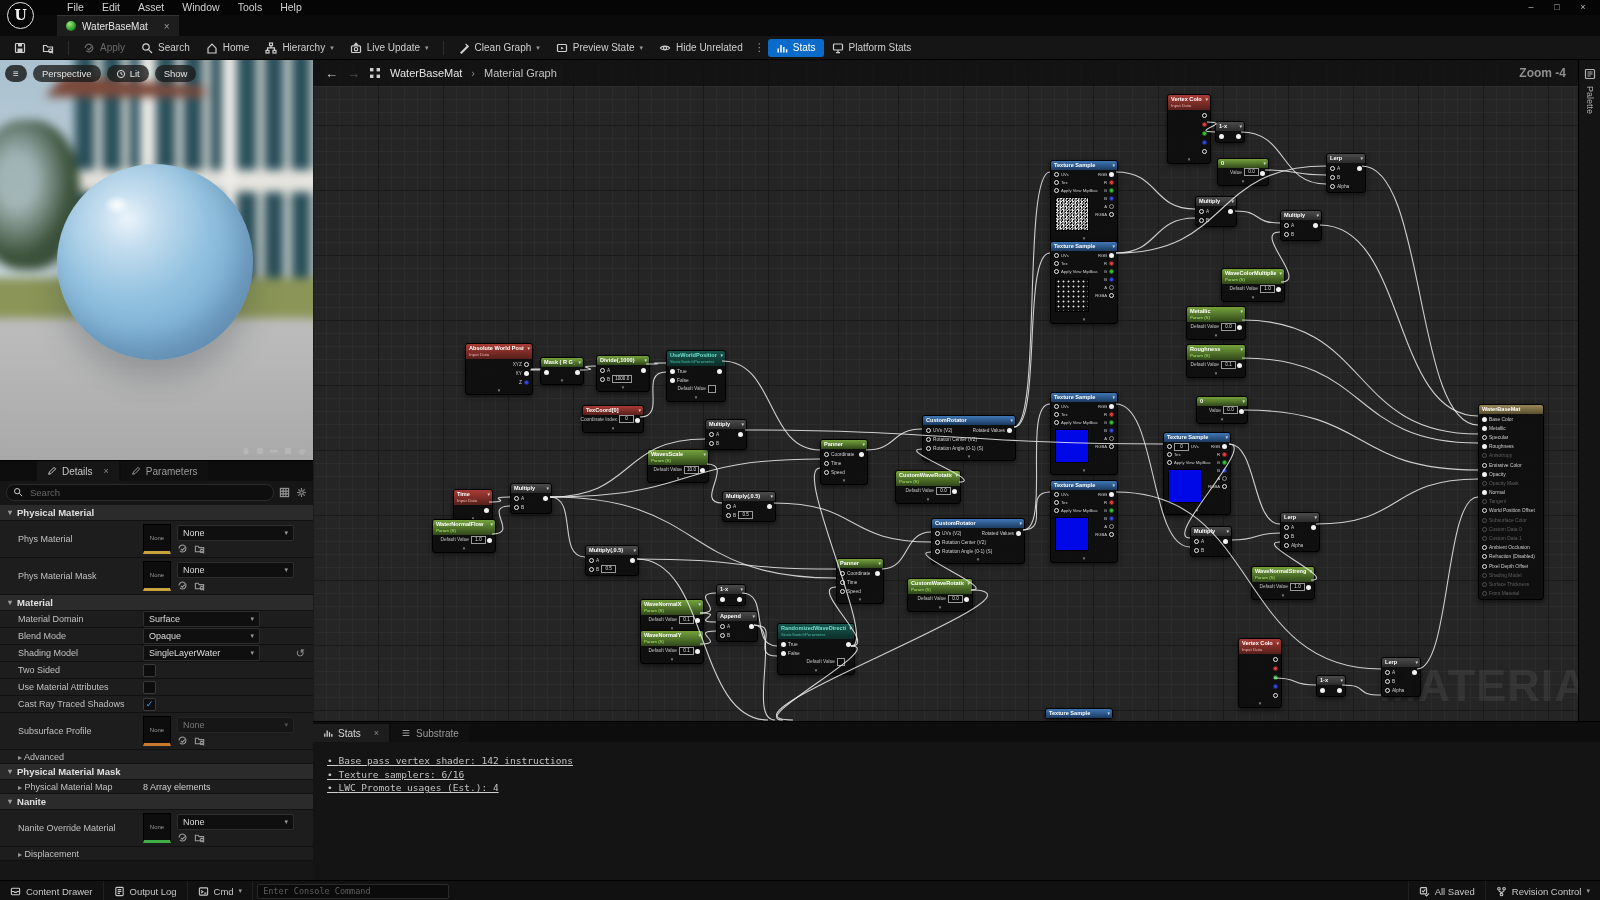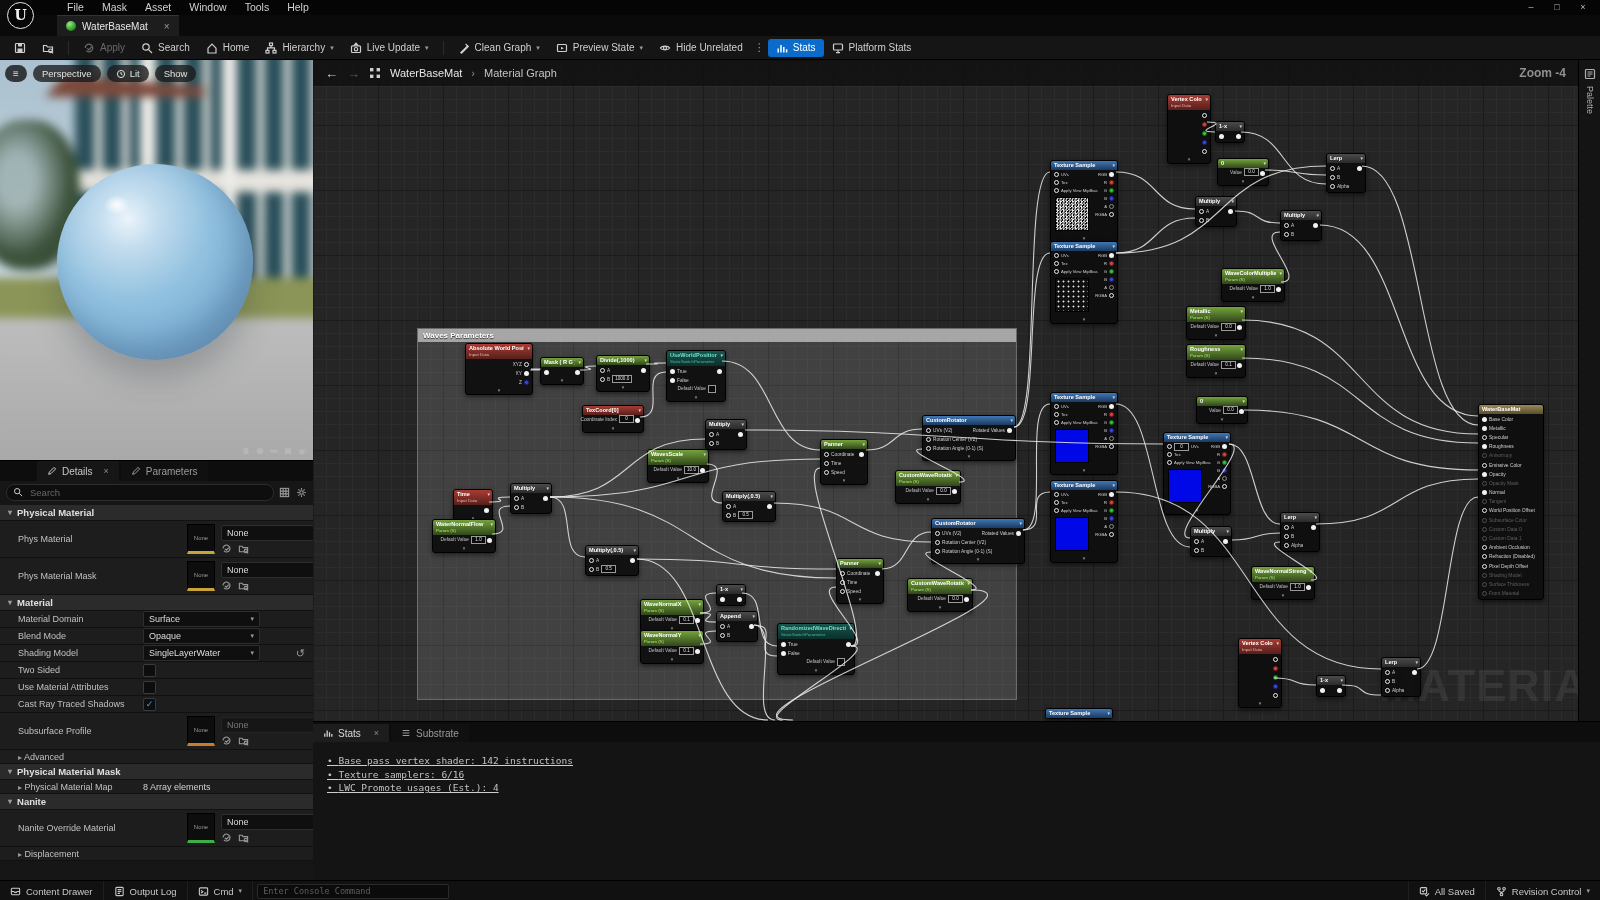--- a/index.html
+++ b/index.html
@@ -55,21 +55,21 @@
   #det-search{height:22px;display:flex;align-items:center;gap:5px;padding:0 6px;}
   #det-search .sbox{flex:1;height:15px;background:#0e0e0e;border:1px solid #2c2c2c;border-radius:8px;display:flex;align-items:center;padding:0 6px;gap:5px;}
   #det-search input{background:transparent;border:none;outline:none;color:#bbb;font-size:9.5px;width:100%;}
   #det-search input::placeholder{color:#676767;}
   #det-rows{position:absolute;left:0;top:44px;right:0;bottom:0;overflow:hidden;}
   .d-section{height:15px;background:#2b2b2b;border-bottom:1px solid #111;display:flex;align-items:center;padding-left:8px;font-size:9.5px;font-weight:bold;color:#e0e0e0;gap:5px;}
   .d-row{display:flex;border-bottom:1px solid #101010;background:#1d1d1d;align-items:center;}
   .d-label{width:125px;padding-left:18px;font-size:9px;color:#c0c0c0;flex:none;}
   .d-val{flex:1;display:flex;align-items:center;gap:6px;}
   .d-row.h16{height:16px;}
-  .d-row.h36{height:36px;gap:44px;}
+  .d-row.h36{height:36px;}
   .d-row.h13{height:13px;}
   .dd{width:105px;height:14px;background:#0f0f0f;border:1px solid #2e2e2e;border-radius:2px;display:flex;align-items:center;padding:0 5px;font-size:9px;color:#ddd;justify-content:space-between;}
   .dd.dis{opacity:.45;}
   .thumb{width:26px;height:26px;background:#0d0d0d;border:1px solid #000;display:flex;align-items:center;justify-content:center;font-size:6px;color:#999;flex:none;}
   .ddcol{display:flex;flex-direction:column;gap:2px;}
   .mini-icons{display:flex;gap:6px;color:#9a9a9a;}
   .chk{width:11px;height:11px;background:#0d0d0d;border:1px solid #3a3a3a;border-radius:2px;display:flex;align-items:center;justify-content:center;font-size:9px;color:#3aa0ff;}
   .resetb{margin-left:auto;margin-right:8px;color:#9a9a9a;font-size:11px;}
   .coll-arrow{color:#9a9a9a;font-size:8px;}
   .d-valtext{font-size:9px;color:#cfcfcf;}
@@ -142,21 +142,21 @@
   #sb-right{margin-left:auto;display:flex;height:100%;}
   #sb-right .sb-item{border-right:none;border-left:1px solid #1f1f1f;}
 </style>
 </head>
 <body>
 
 <div id="app">
   <div id="uelogo">U</div>
   <div id="menubar">
       <span class="menu-item">File</span>
-      <span class="menu-item">Mask</span>
+      <span class="menu-item">Edit</span>
       <span class="menu-item">Asset</span>
       <span class="menu-item">Window</span>
       <span class="menu-item">Tools</span>
       <span class="menu-item">Help</span>
     </div>
   <div id="winctl">
       <span class="wbtn">–</span>
       <span class="wbtn">□</span>
       <span class="wbtn">×</span>
     </div>
@@ -571,23 +571,20 @@
           </div>
         </div>
         <div class="d-row h13">
           <div class="d-label"><span class="coll-arrow">▸</span> <span>Displacement</span></div>
         </div>
       </div>
   </div>
 
   <div id="graph">
     <div id="grid">
-      <div id="comment-box" style="left: 104px; top: 268px; width: 598px; height: 370px;">
-        <div class="ch">Waves Parameters</div>
-      </div>
       <div id="nodes-layer">
           <div class="node t-red" style="left: 152px; top: 283px; width: 66px;">
             <div class="nh">
               <span class="nt">Absolute World Position</span>
               <span class="ns">Input Data</span>
               <span class="hc">▾</span>
             </div>
             <div class="nb" style="height:27px;">
               <div class="lps"></div>
               <div class="rps">

